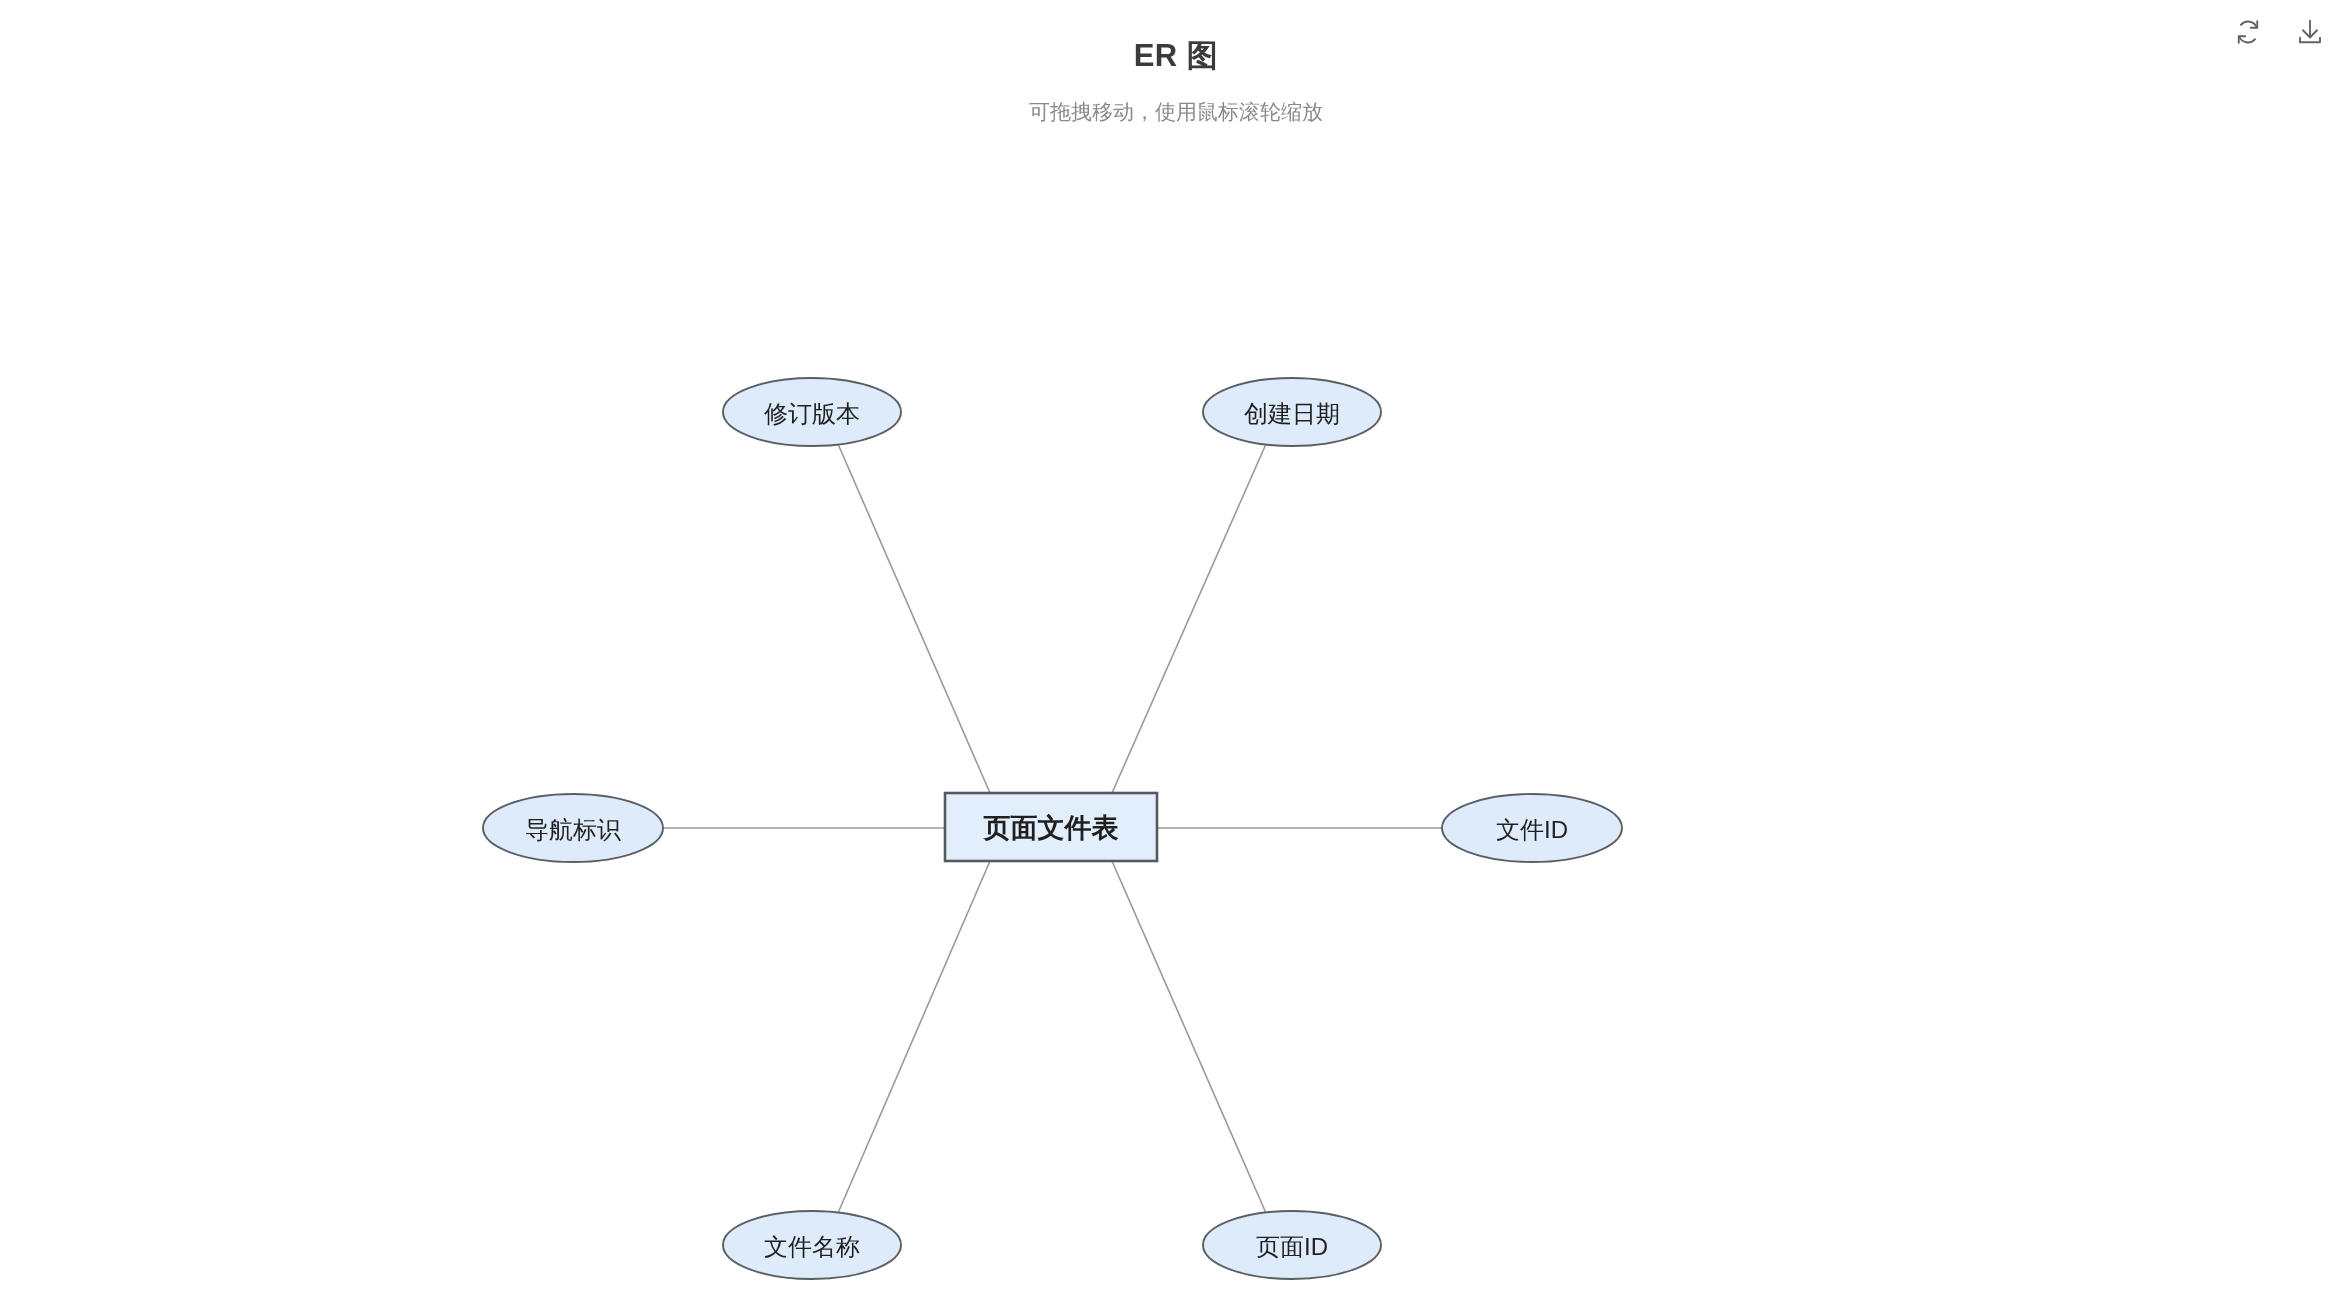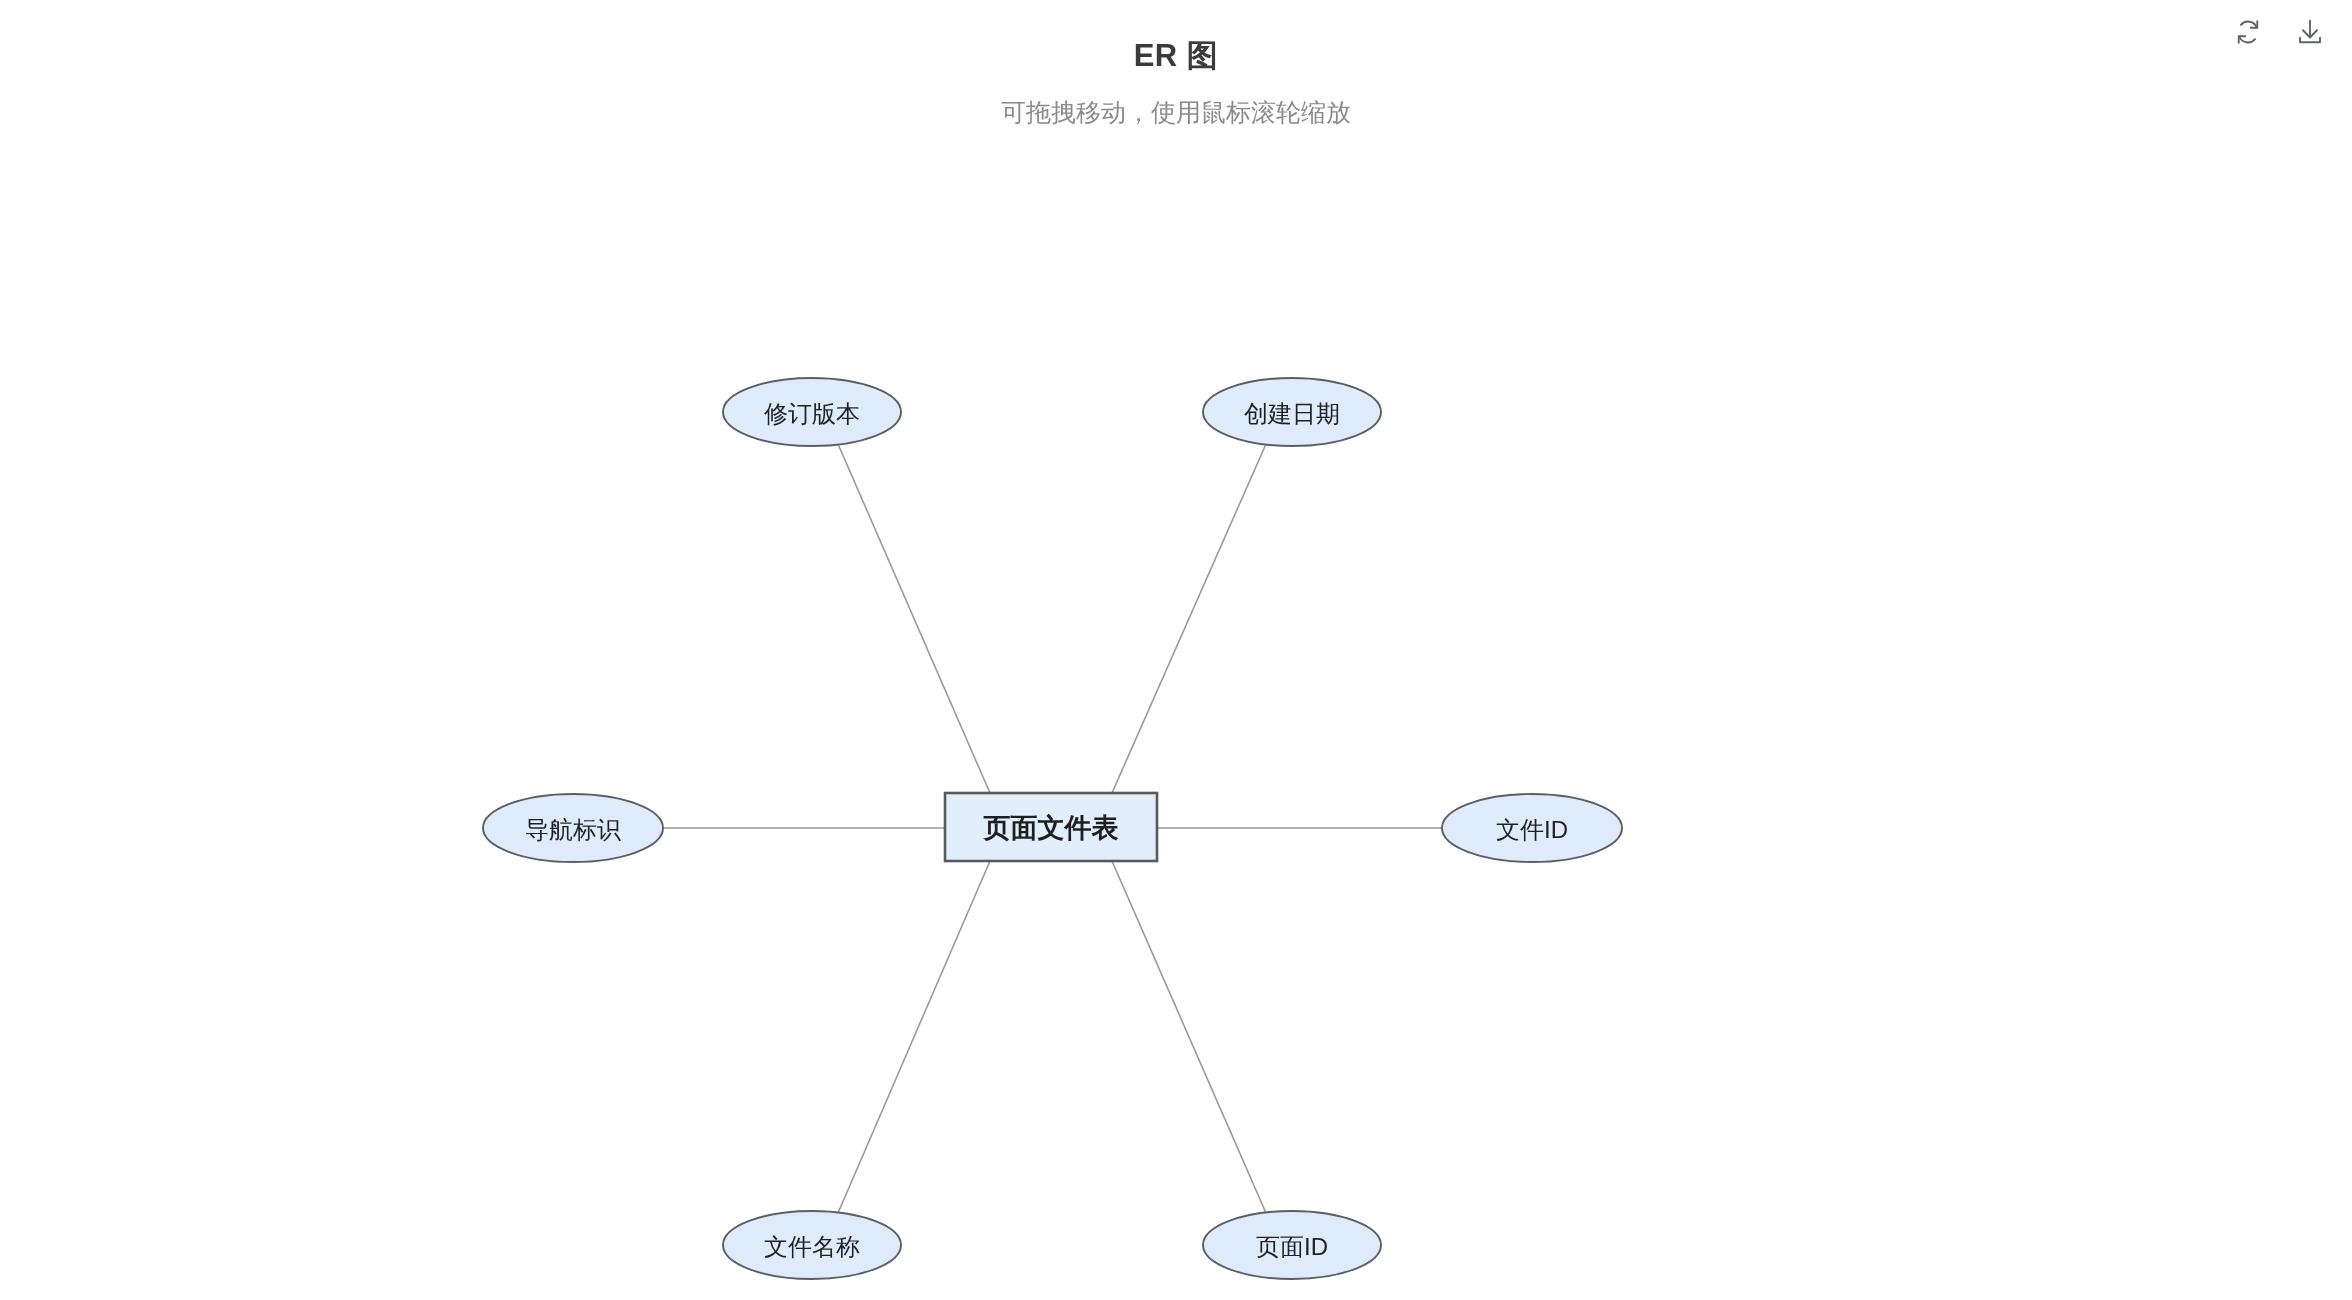--- a/index.html
+++ b/index.html
@@ -43,21 +43,21 @@
     color: #3b3b3b;
     letter-spacing: 0.5px;
     line-height: 40px;
   }
   .page-subtitle {
     position: absolute;
     left: 0;
     top: 98px;
     width: 2352px;
     text-align: center;
-    font-size: 25px;
+    font-size: 21px;
     font-weight: normal;
     color: #8a8a8a;
     line-height: 28px;
   }
 
   
   .toolbar {
     position: absolute;
     right: 22px;
     top: 12px;

